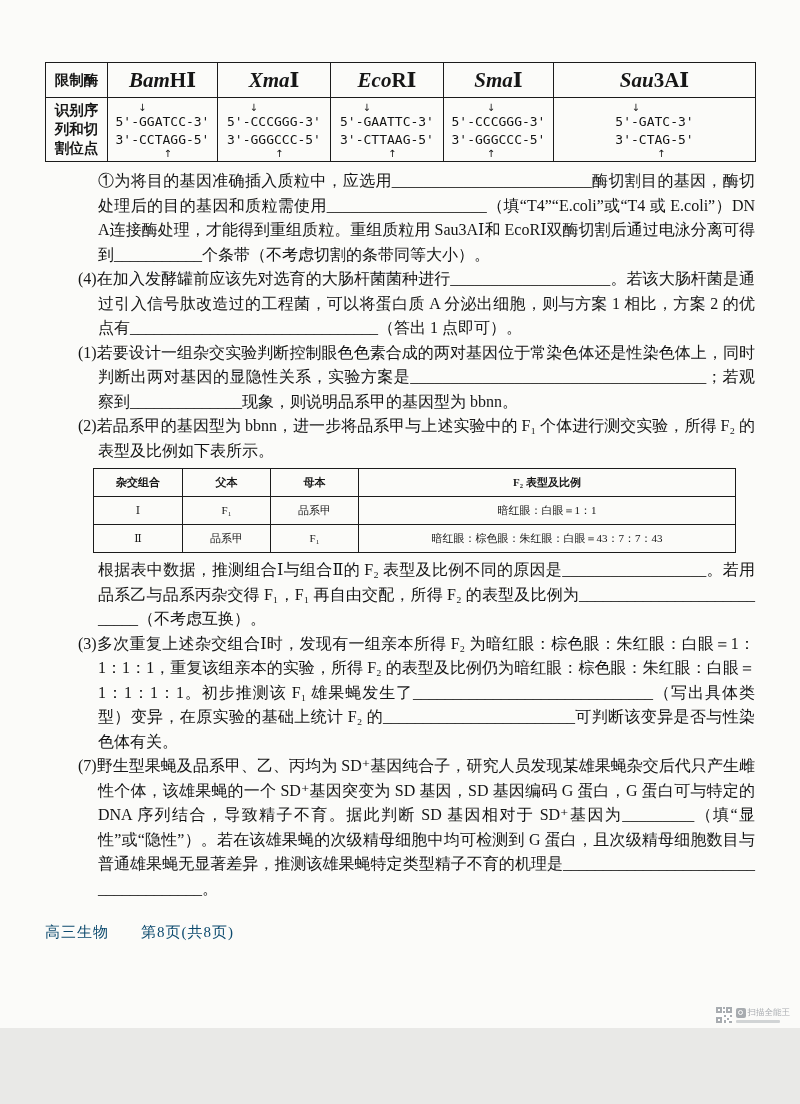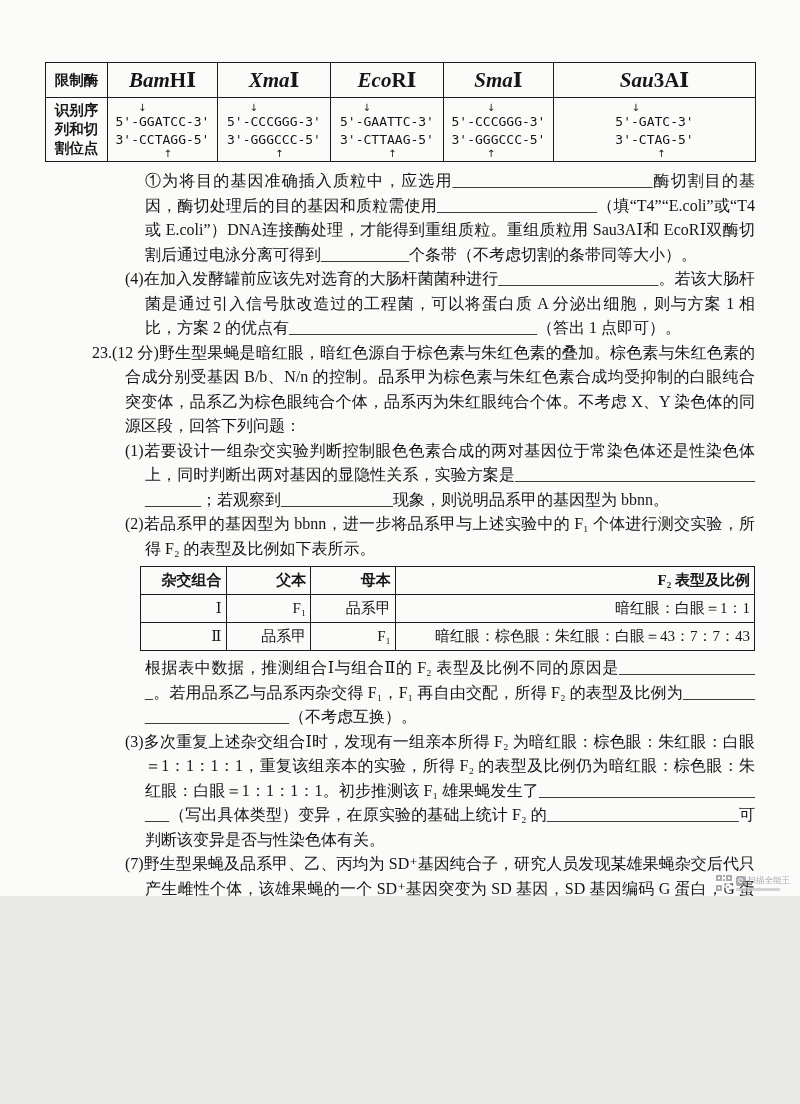--- a/index.html
+++ b/index.html
@@ -1,17 +1,17 @@
 <!DOCTYPE html>
 <html><head>
 <meta charset="utf-8">
 <style>
   html,body{margin:0;padding:0;background:#e9e9e7;}
   .page{
-    width:800px;height:896px;box-sizing:border-box;
+    width:800px;height:1028px;box-sizing:border-box;
     background:#fbfbf9;position:relative;overflow:hidden;
     padding:62px 45px 0 45px;
     font-family:"Liberation Serif","DejaVu Serif",serif;
     color:#161616;
   }
   
   .enzyme-tbl{border-collapse:collapse;table-layout:fixed;width:710px;}
   .enzyme-tbl td{border:1.8px solid #1b1b1b;vertical-align:middle;}
   .et-h{font-size:21px;text-align:center;padding:4px 2px;font-weight:bold;}
   .et-h i{font-family:"Liberation Serif",serif;}
@@ -19,30 +19,30 @@
          line-height:19px;padding:3px 7px;font-weight:bold;}
   .et-seq{text-align:center;padding:14px 2px 13px 2px;}
   .seq-line{line-height:17px;white-space:nowrap;}
   .seq-text{position:relative;display:inline-block;
             font-family:"DejaVu Sans Mono",monospace;font-size:13px;color:#131313;}
   .cut{position:absolute;font-size:10px;line-height:9px;color:#131313;
        font-family:"DejaVu Sans",sans-serif;}
   .cut.top{top:-10px;}
   .cut.bot{bottom:-10px;}
   
-  .flow{margin-top:7px;margin-left:47px;}
+  .flow{margin-top:7px;}
   .para{font-size:16px;line-height:24.5px;text-align:justify;
         word-break:break-all;color:#141414;}
   .ind-a{margin-left:53px;}
   .ind-b{margin-left:53px;text-indent:-20px;}
   .ind-c{margin-left:33px;text-indent:-33px;}
   
   .cross-tbl{border-collapse:collapse;table-layout:fixed;margin:5px 0 5px 48px;}
-  .cross-tbl td{border:1.6px solid #1b1b1b;text-align:right;
-                font-size:15px;line-height:21px;padding:3px 4px;}
+  .cross-tbl td{border:1.6px solid #1b1b1b;text-align:center;
+                font-size:11px;line-height:21px;padding:3px 4px;}
   .cross-tbl .ct-h{font-weight:bold;}
   
   .footer{text-align:left;font-size:15px;margin-top:22px;color:#0c4a6e;letter-spacing:1px;}
   
   .wm{position:absolute;right:10px;bottom:5px;display:flex;align-items:flex-start;gap:4px;opacity:.75;}
   .wm-qr{width:16px;height:16px;}
   .wm-col{display:flex;flex-direction:column;gap:1px;}
   .wm-row{display:flex;align-items:center;gap:2px;}
   .wm-logo{width:10px;height:10px;background:#8d9298;border-radius:2px;position:relative;}
   .wm-logo:after{content:"";position:absolute;left:2.5px;top:2.5px;width:5px;height:5px;
@@ -95,21 +95,20 @@
             <div class="seq-line"><span class="seq-text">5'-GATC-3'<span class="cut top" style="left: calc(2.55ch);">↓</span></span></div>
             <div class="seq-line"><span class="seq-text">3'-CTAG-5'<span class="cut bot" style="left: calc(6.55ch);">↑</span></span></div>
           </td>
         </tr>
       </tbody>
     </table>
 
   <div class="flow" id="flow">
       <div class="para ind-a">①为将目的基因准确插入质粒中，应选用_________________________酶切割目的基因，酶切处理后的目的基因和质粒需使用____________________（填“T4”“E.coli”或“T4 或 E.coli”）DNA连接酶处理，才能得到重组质粒。重组质粒用 Sau3AⅠ和 EcoRⅠ双酶切割后通过电泳分离可得到___________个条带（不考虑切割的条带同等大小）。</div>
       <div class="para ind-b">(4)在加入发酵罐前应该先对选育的大肠杆菌菌种进行____________________。若该大肠杆菌是通过引入信号肽改造过的工程菌，可以将蛋白质 A 分泌出细胞，则与方案 1 相比，方案 2 的优点有_______________________________（答出 1 点即可）。</div>
-      <div class="para ind-c">23.(12 分)野生型果蝇是暗红眼，暗红色源自于棕色素与朱红色素的叠加。棕色素与朱红色素的合成分别受基因 B/b、N/n 的控制。品系甲为棕色素与朱红色素合成均受抑制的白眼纯合突变体，品系乙为棕色眼纯合个体，品系丙为朱红眼纯合个体。不考虑 X、Y 染色体的同源区段，回答下列问题：</div>
       <div class="para ind-b">(1)若要设计一组杂交实验判断控制眼色色素合成的两对基因位于常染色体还是性染色体上，同时判断出两对基因的显隐性关系，实验方案是_____________________________________；若观察到______________现象，则说明品系甲的基因型为 bbnn。</div>
       <div class="para ind-b">(2)若品系甲的基因型为 bbnn，进一步将品系甲与上述实验中的 F₁ 个体进行测交实验，所得 F₂ 的表型及比例如下表所示。</div>
       <table class="cross-tbl">
         <colgroup>
           <col style="width: 89px;">
           <col style="width: 88px;">
           <col style="width: 88px;">
           <col style="width: 377px;">
         </colgroup>
         <tbody>

